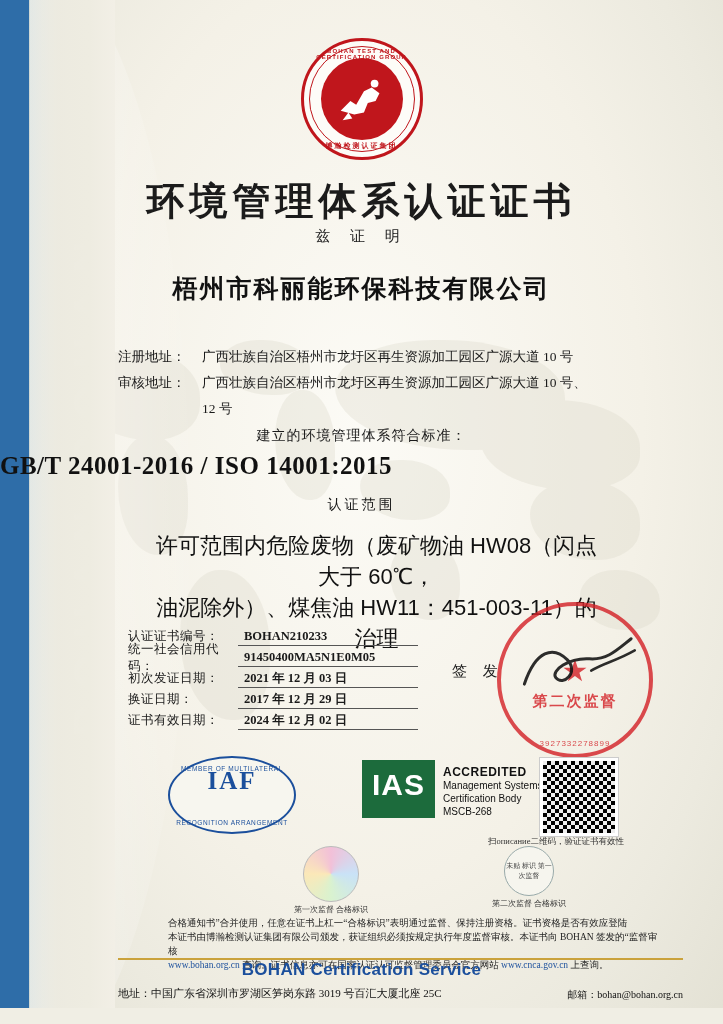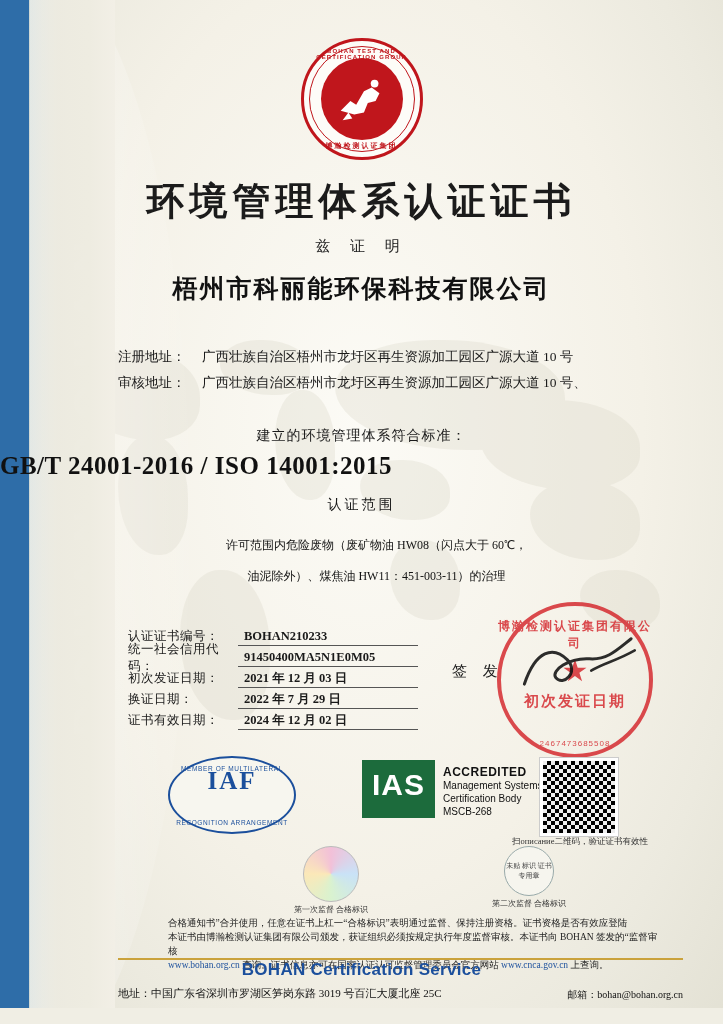--- a/index.html
+++ b/index.html
@@ -153,21 +153,21 @@
     text-align: center;
     font-size: 38px;
     font-weight: bold;
     letter-spacing: 5px;
     color: #1b1b1b;
     font-family: "Liberation Serif", serif;
   }
   .subtitle {
     position: absolute;
     left: 0; right: 0;
-    top: 237px;
+    top: 227px;
     text-align: center;
     font-size: 15px;
     letter-spacing: 8px;
     color: #222;
     font-family: "Liberation Serif", serif;
   }
   .company {
     position: absolute;
     left: 0; right: 0;
     top: 272px;
@@ -226,24 +226,24 @@
     letter-spacing: 3px;
     color: #1a1a1a;
     font-family: "Liberation Serif", serif;
   }
   .scope-text {
     position: absolute;
     left: 150px;
     right: 120px;
     top: 530px;
     text-align: center;
-    font-size: 12px;
+    font-size: 22px;
     line-height: 31px;
     color: #111;
-    font-family: Liberation Serif, serif;
+    font-family: Liberation Sans, sans-serif;
   }
 
   
   .details {
     position: absolute;
     left: 128px;
     top: 626px;
     width: 290px;
     font-size: 12.5px;
     font-family: "Liberation Serif", serif;
@@ -407,21 +407,21 @@
     height: 72px;
     background:
       repeating-linear-gradient(0deg, #111 0 4px, #fff 4px 8px),
       repeating-linear-gradient(90deg, #111 0 4px, #fff 4px 8px);
     background-blend-mode: difference;
     border: 3px solid #fff;
     outline: 1px solid #ccc;
   }
   .qr-cap {
     position: absolute;
-    left: 505px;
+    left: 481px;
     top: 836px;
     width: 150px;
     text-align: center;
     font-size: 8.5px;
     color: #333;
     font-family: "Liberation Serif", serif;
   }
 
   
   .sup1 {
@@ -563,20 +563,21 @@
 
     <div class="addr-block">
       <div class="addr-row">
         <div class="addr-label">注册地址：</div>
         <div class="addr-val">广西壮族自治区梧州市龙圩区再生资源加工园区广源大道 10 号</div>
       </div>
       <div class="addr-row">
         <div class="addr-label">审核地址：</div>
         <div class="addr-val">广西壮族自治区梧州市龙圩区再生资源加工园区广源大道 10 号、</div>
       </div>
+      <div class="addr-cont">12 号</div>
     </div>
 
     <div class="std-label">建立的环境管理体系符合标准：</div>
     <div class="standard">GB/T 24001-2016 / ISO 14001:2015</div>
 
     <div class="scope-label">认证范围</div>
     <div class="scope-text">
       <div>许可范围内危险废物（废矿物油 HW08（闪点大于 60℃，</div>
       <div>油泥除外）、煤焦油 HW11：451-003-11）的治理</div>
     </div>
@@ -589,36 +590,35 @@
       <div class="det-row">
         <div class="det-label">统一社会信用代码：</div>
         <div class="det-val">91450400MA5N1E0M05</div>
       </div>
       <div class="det-row">
         <div class="det-label">初次发证日期：</div>
         <div class="det-val">2021 年 12 月 03 日</div>
       </div>
       <div class="det-row">
         <div class="det-label">换证日期：</div>
-        <div class="det-val">2022 年 7 月 29 日</div>
+        <div class="det-val">2017 年 12 月 29 日</div>
       </div>
       <div class="det-row">
         <div class="det-label">证书有效日期：</div>
         <div class="det-val">2024 年 12 月 02 日</div>
       </div>
     </div>
 
     <div class="issue-label">签 发</div>
 
     <div class="seal">
       <div class="o"></div>
-      <div class="txt-top">博瀚检测认证集团有限公司</div>
       <div class="star">★</div>
-      <div class="txt-mid">初次发证日期</div>
-      <div class="txt-bot">2467473685508</div>
+      <div class="txt-mid">第二次监督</div>
+      <div class="txt-bot">3927332278899</div>
     </div>
     <svg class="signature" viewBox="0 0 130 54">
       <path d="M6 40 C 22 8, 40 6, 52 22 C 62 36, 44 48, 38 38 C 34 30, 54 20, 74 24 C 92 28, 104 18, 118 10" stroke="#111" stroke-width="3" fill="none" stroke-linecap="round"></path>
       <path d="M74 36 C 88 30, 100 30, 120 22" stroke="#111" stroke-width="2.5" fill="none" stroke-linecap="round"></path>
     </svg>
 
     <div class="iaf">
       <div class="t">MEMBER OF MULTILATERAL</div>
       <div class="big">IAF</div>
       <div class="b">RECOGNITION ARRANGEMENT</div>
@@ -638,21 +638,21 @@
     <div class="qr-cap">扫описание二维码，验证证书有效性</div>
 
     <div class="sup1">
       <div class="disc"></div>
       <div class="cap">第一次监督
 合格标识</div>
     </div>
     <div class="sup2">
       <div class="disc">未贴
 标识
-证书专用章</div>
+第一次监督</div>
       <div class="cap">第二次监督
 合格标识</div>
     </div>
 
     <div class="foot-note">
       <div>合格通知书”合并使用，任意在证书上杠一“合格标识”表明通过监督、保持注册资格。证书资格是否有效应登陆</div>
       <div>本证书由博瀚检测认证集团有限公司颁发，获证组织必须按规定执行年度监督审核。本证书向 BOHAN 签发的“监督审核</div>
       <div>
         <span class="blue">www.bohan.org.cn</span><span> 查询。证书信息亦可在国家认证认可监督管理委员会官方网站 </span><span class="blue">www.cnca.gov.cn</span><span> 上查询。</span>
       </div>

